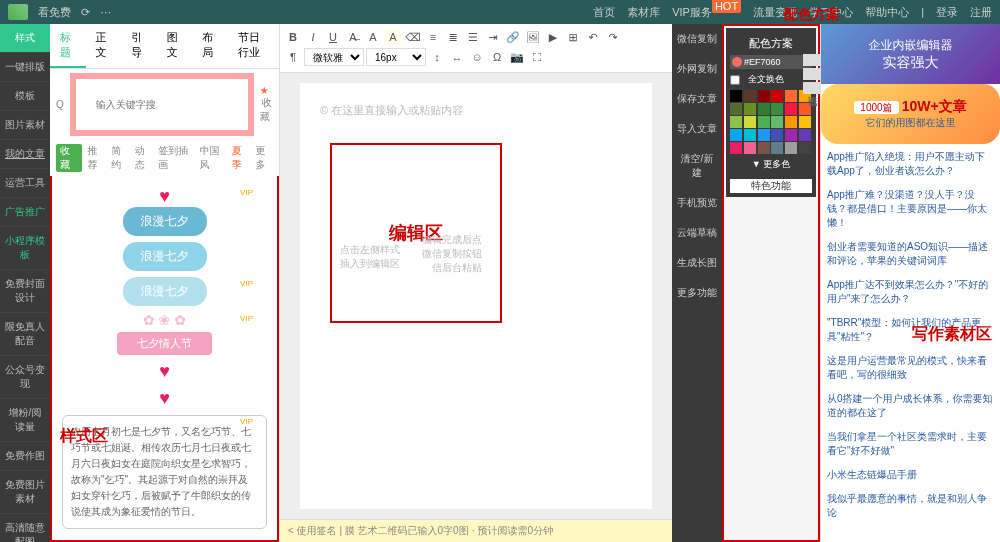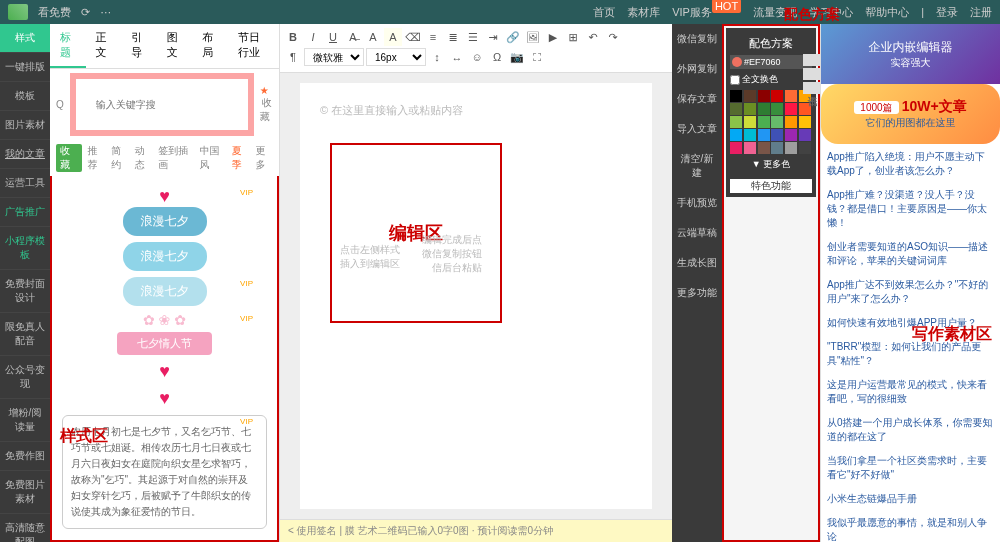--- a/index.html
+++ b/index.html
@@ -62,21 +62,21 @@
     
     .action-rail { width: 50px; background: #3a3a3a; display: flex; flex-direction: column; position: relative; }
     .action-rail div { color: #ccc; font-size: 10px; padding: 8px 4px; text-align: center; cursor: pointer; }
     .scheme-label { position: absolute; top: -18px; right: -20px; color: #cc0000; font-size: 14px; font-weight: bold; white-space: nowrap; }
     
     .color-panel { width: 90px; background: #3a3a3a; padding: 4px; }
     .color-title { color: #fff; font-size: 11px; text-align: center; padding: 4px; }
     .color-current { display: flex; align-items: center; gap: 2px; background: #555; padding: 2px; margin-bottom: 4px; }
     .color-dot { width: 10px; height: 10px; background: #ef7060; border-radius: 50%; }
     .color-hex { color: #fff; font-size: 9px; }
-    .color-check { color: #fff; font-size: 9px; display: flex; align-items: center; gap: 2px; margin-bottom: 4px; }
+    .color-check { color: #fff; font-size: 9px; display: flex; align-items: center; gap: 8px; margin-bottom: 4px; }
     .color-check input { width: 10px; height: 10px; }
     .swatch-grid { display: grid; grid-template-columns: repeat(6, 1fr); gap: 1px; }
     .swatch { width: 12px; height: 12px; cursor: pointer; }
     .more-colors { color: #fff; font-size: 9px; text-align: center; padding: 4px 0; cursor: pointer; }
     .special-btn { background: #fff; color: #333; font-size: 10px; text-align: center; margin-top: 4px; cursor: pointer; }
     .color-border { border: 2px solid #cc0000; padding: 2px; }
     
     .right-panel { width: 180px; background: #fff; display: flex; flex-direction: column; border-left: 1px solid #ddd; }
     .promo-box { height: 60px; background: linear-gradient(135deg, #5b9bd5, #7030a0); color: #fff; display: flex; flex-direction: column; align-items: center; justify-content: center; font-size: 12px; }
     .promo-box2 { height: 60px; background: linear-gradient(135deg, #ffd966, #ff8c42); display: flex; flex-direction: column; align-items: center; justify-content: center; padding: 4px; border-radius: 17px; }
@@ -321,33 +321,32 @@
   </div>
 
   <div class="right-panel" style="position:relative">
     <div class="side-tabs">
       <div class="side-tab">热门</div>
       <div class="side-tab">好文</div>
       <div class="side-tab">资讯</div>
     </div>
     <div class="promo-box">
       <div>企业内嵌编辑器</div>
-      <div style="font-size:10px">实容强大</div>
+      <div style="font-size:14px">实容强大</div>
     </div>
     <div class="promo-box2">
       <div><span class="promo-badge">1000篇</span> <span class="promo-title">10W+文章</span></div>
       <div class="promo-sub">它们的用图都在这里</div>
     </div>
     <div class="article-list" id="article-list">
       <div class="material-label">写作素材区</div>
     <a>App推广陷入绝境：用户不愿主动下载App了，创业者该怎么办？</a>
         <a>App推广难？没渠道？没人手？没钱？都是借口！主要原因是——你太懒！</a>
         <a>创业者需要知道的ASO知识——描述和评论，苹果的关键词词库</a>
         <a>App推广达不到效果怎么办？"不好的用户"来了怎么办？</a>
-        <a>如何快速有效地引爆APP用户量？</a>
         <a>"TBRR"模型：如何让我们的产品更具"粘性"？</a>
         <a>这是用户运营最常见的模式，快来看看吧，写的很细致</a>
         <a>从0搭建一个用户成长体系，你需要知道的都在这了</a>
         <a>当我们拿星一个社区类需求时，主要看它"好不好做"</a>
         <a>小米生态链爆品手册</a>
         <a>我似乎最愿意的事情，就是和别人争论</a>
       </div>
   </div>
 </div>
 

